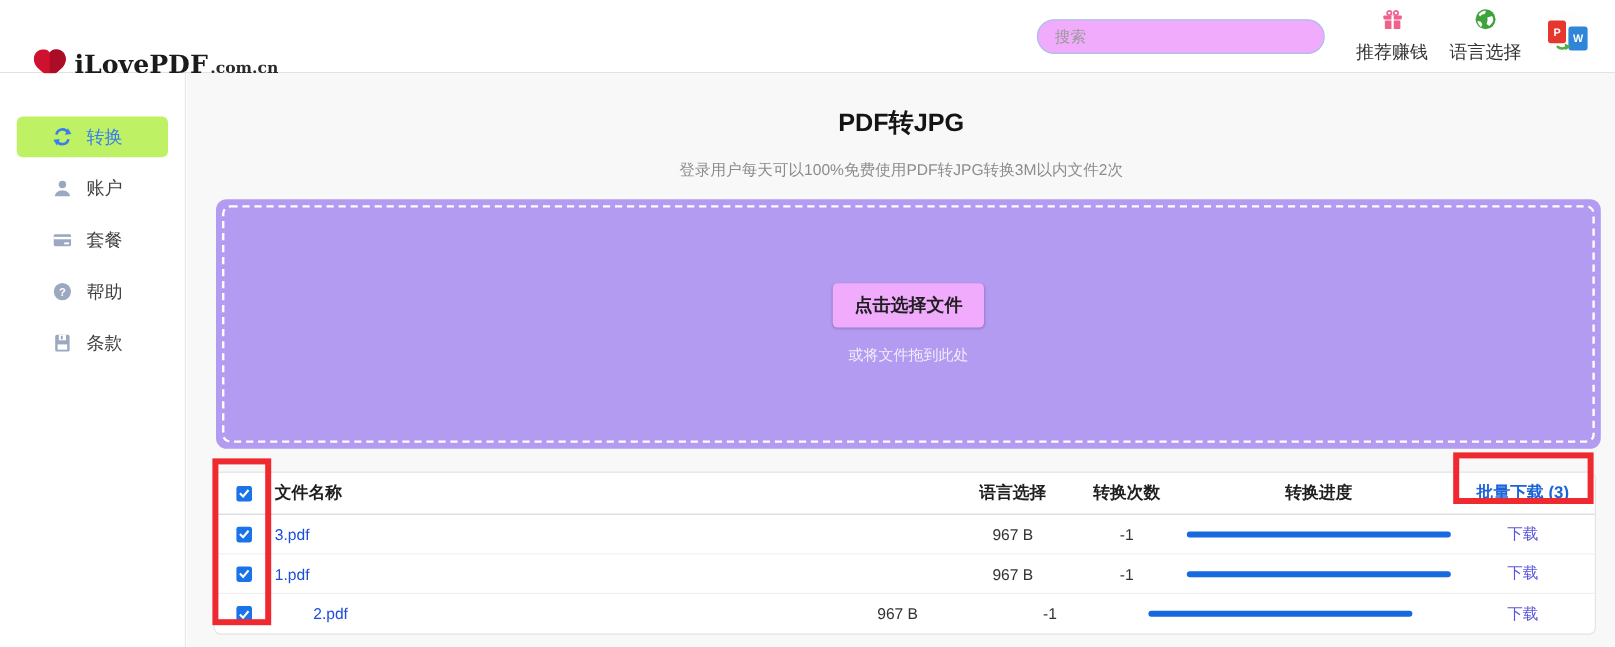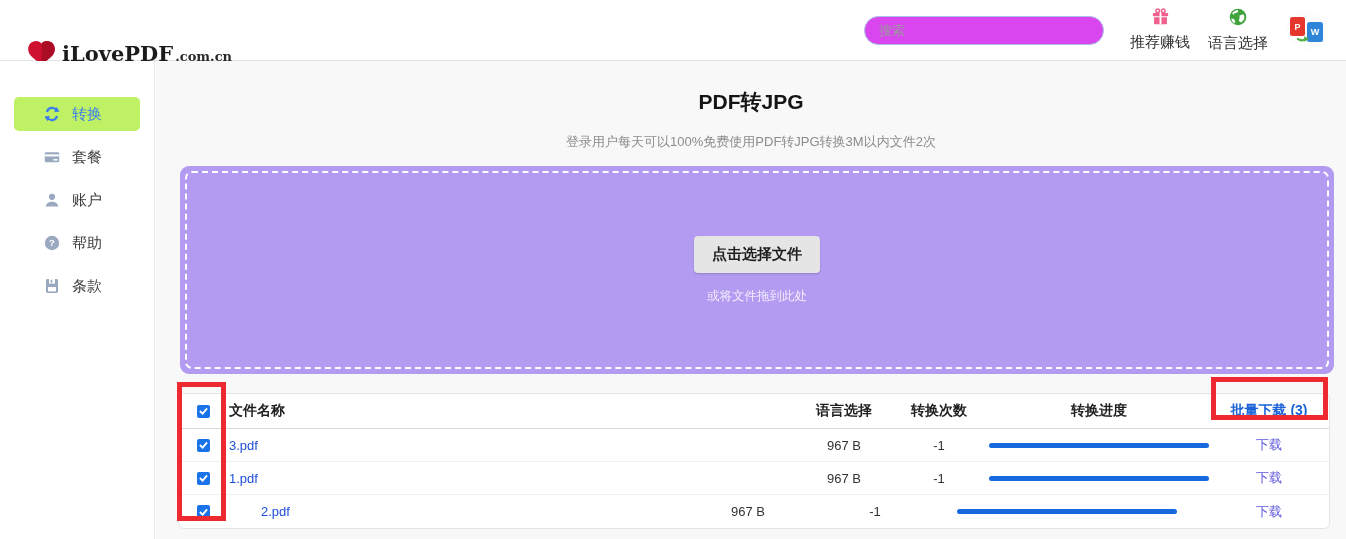--- a/index.html
+++ b/index.html
@@ -15,21 +15,21 @@
     background:#fff; border-bottom:1px solid #e2e2e2;
     display:flex; align-items:center; padding:0 20px 0 28px;
   }
   .logo { display:flex; align-items:baseline; cursor:pointer;margin-top:47px; }
   .logo svg { align-self:center; margin-right:7px; }
   .logo-text { font-family:"DejaVu Serif","Liberation Serif",serif; font-weight:700; font-size:21px; color:#1b1b1b; }
   .logo-suffix { font-family:"DejaVu Serif","Liberation Serif",serif; font-weight:700; font-size:13px; color:#2a2a2a; margin-left:2px; }
   .header-spacer { flex:1; }
   .search-box {
     width:240px; height:29px; border:1px solid #a9bfe4; border-radius:15px;
-    font-size:13px; padding:0 14px; color:#333; outline:none; background:#d946ef;
+    font-size:13px; padding:0 14px; color:#333; outline:none; background:#f0abfc;
     font-family:inherit;
   }
   .search-box::placeholder { color:#9a9a9a; }
   .hdr-link { display:flex; align-items:center; gap:5px; font-size:15px; color:#333; cursor:pointer; white-space:nowrap;flex-direction:column; }
   .hdr-link + .hdr-link { margin-left:18px; }
   .search-wrap { margin-right:26px; }
   .app-badge {
     margin-left:18px; width:40px; height:40px; border-radius:50%;
     background:#fdfdfd; position:relative; cursor:pointer; flex:none;
   }
@@ -64,21 +64,21 @@
     position:relative; margin:15px 12px 0 24px; height:208px;
     background:#b29bf0; border-radius:9px;
     display:flex; flex-direction:column; align-items:center; justify-content:center; gap:15px;
     cursor:pointer;
   }
   .dropzone::before {
     content:""; position:absolute; inset:5px; border:2px dashed #ffffff; border-radius:7px;
     pointer-events:none;
   }
   .choose-btn {
-    background:#e5e5e5; border:none; border-radius:4px; padding:9px 18px;
+    background:#f0abfc; border:none; border-radius:4px; padding:9px 18px;
     font-size:15px; font-weight:700; color:#1e1e1e; cursor:pointer;
     box-shadow:0 1px 2px rgba(0,0,0,.18); font-family:inherit;
   }
   .drop-hint { font-size:12.5px; color:rgba(255,255,255,.82); }
 
   
   .file-table {
     margin:19px 16px 0 22px; background:#fff;
     border:1px solid #e4e4e4; border-radius:6px; overflow:hidden;
   }
@@ -162,36 +162,36 @@
         <path d="M3 6 A5.2 5.2 0 0 1 12.5 4.3" fill="none" stroke="#3b7cf0" stroke-width="2.2"></path>
         <polygon points="12.6,0.8 15.5,5.6 10.2,6.2" fill="#3b7cf0"></polygon>
         <path d="M13 10 A5.2 5.2 0 0 1 3.5 11.7" fill="none" stroke="#3b7cf0" stroke-width="2.2"></path>
         <polygon points="3.4,15.2 0.5,10.4 5.8,9.8" fill="#3b7cf0"></polygon>
       </svg>
     </span>
     <span>转换</span>
   </div>
   <div class="side-item">
     <span class="ic">
+      <svg width="16" height="16" viewBox="0 0 16 16" fill="#9aa8c0">
+        <circle cx="8" cy="4.8" r="3.1"></circle>
+        <path d="M1.6 14.6c.5-3.3 3.2-4.9 6.4-4.9s5.9 1.6 6.4 4.9z"></path>
+      </svg>
+    </span>
+    <span>账户</span>
+  </div>
+  <div class="side-item">
+    <span class="ic">
       <svg width="16" height="16" viewBox="0 0 16 16">
         <rect x="0.8" y="3.2" width="14.4" height="10" rx="1.2" fill="#9aa8c0"></rect>
         <rect x="0.8" y="5.4" width="14.4" height="2" fill="#ffffff"></rect>
         <rect x="9.5" y="10" width="4" height="1.6" fill="#ffffff"></rect>
       </svg>
     </span>
     <span>套餐</span>
-  </div>
-  <div class="side-item">
-    <span class="ic">
-      <svg width="16" height="16" viewBox="0 0 16 16" fill="#9aa8c0">
-        <circle cx="8" cy="4.8" r="3.1"></circle>
-        <path d="M1.6 14.6c.5-3.3 3.2-4.9 6.4-4.9s5.9 1.6 6.4 4.9z"></path>
-      </svg>
-    </span>
-    <span>账户</span>
   </div>
   <div class="side-item">
     <span class="ic">
       <svg width="16" height="16" viewBox="0 0 16 16">
         <circle cx="8" cy="8" r="7.2" fill="#9aa8c0"></circle>
         <text x="8" y="11.4" text-anchor="middle" font-size="9.5" font-weight="bold" fill="#ffffff" font-family="Liberation Sans, sans-serif">?</text>
       </svg>
     </span>
     <span>帮助</span>
   </div>

